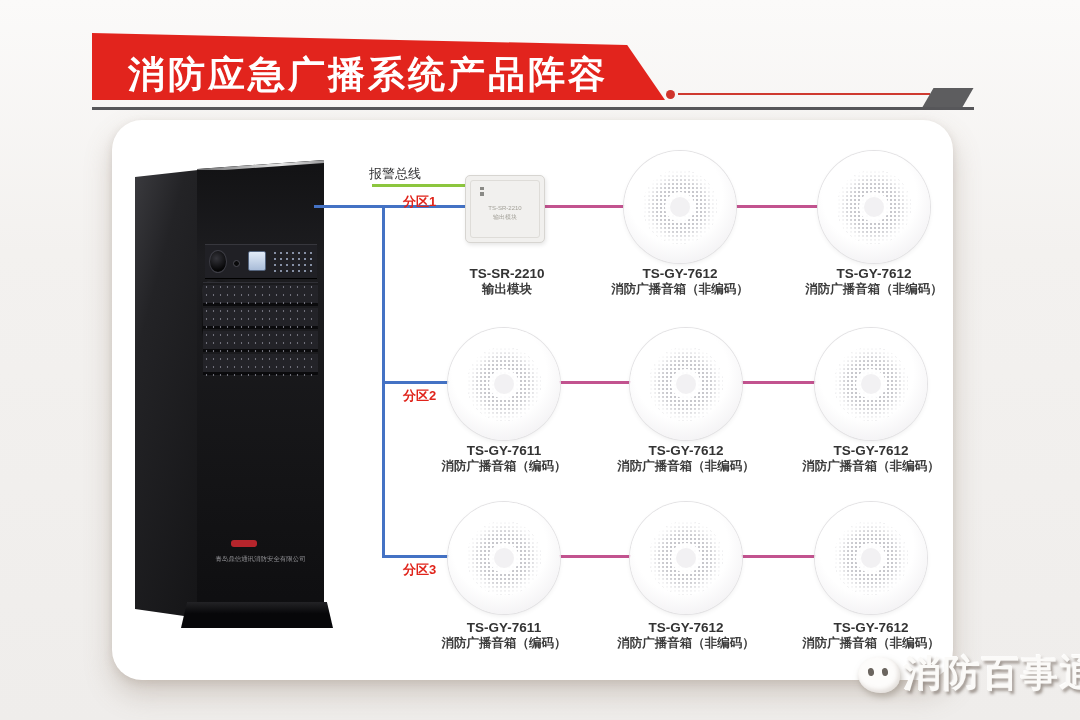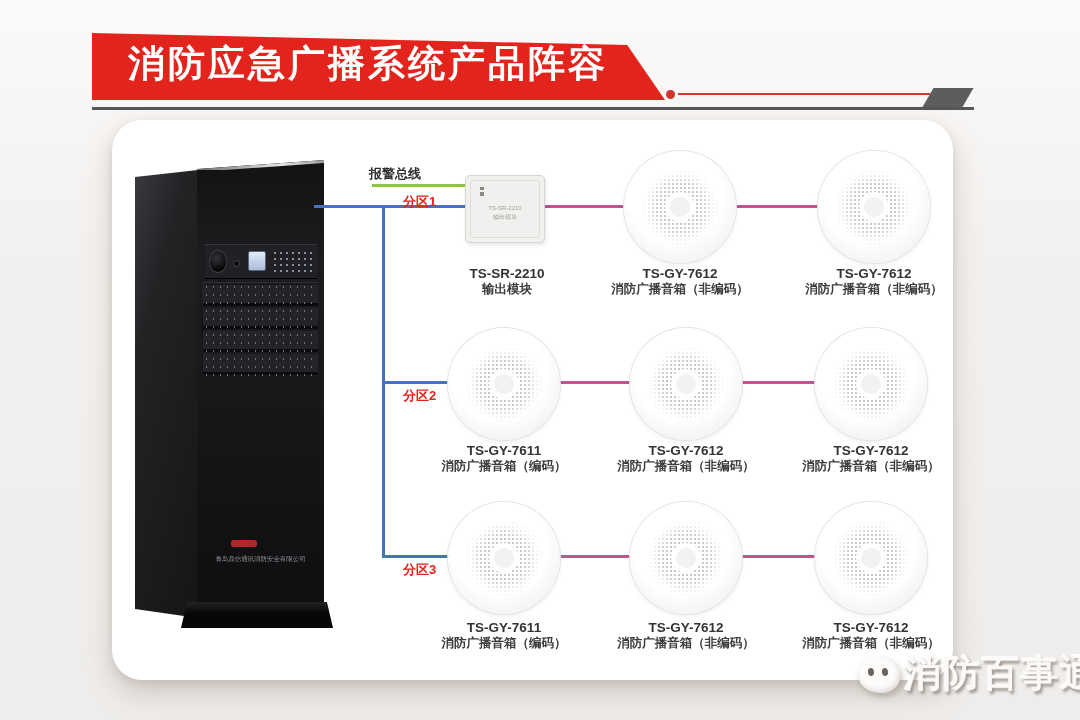--- a/index.html
+++ b/index.html
@@ -10,21 +10,21 @@
     position: relative;
     overflow: hidden;
   }
   .abs { position:absolute; }
 
   
   .banner {
     left:92px; top:33px; width:573px; height:67px;
     background:#e2241d;
     clip-path: polygon(0 0, 93.4% 18%, 100% 100%, 0 100%);
-    display:flex; align-items:flex-start;
+    display:flex; align-items:flex-end;
   }
   .banner-title {
     color:#fff; font-weight:bold; font-size:37px; letter-spacing:3px;
     padding-left:36px; padding-top:6px; white-space:nowrap;
   }
   .accent-dot { left:666px; top:90px; width:9px; height:9px; border-radius:50%; background:#d0342c; }
   .accent-line { left:678px; top:93px; width:252px; height:2px; background:#cf3a30; }
   .header-rule { left:92px; top:107px; width:882px; height:3px; background:#57575a; }
   .corner-shape { left:928px; top:88px; width:40px; height:19px; background:#5d5d5f; transform:skewX(-30deg); }
 
@@ -87,21 +87,21 @@
     background: linear-gradient(180deg,#232326,#070709 45%);
     clip-path: polygon(4% 0, 96% 0, 100% 100%, 0 100%);
   }
 
   
   .wire { position:absolute; }
   .wire.green { height:3px; background:#8cc63e; }
   .wire.blue-h { height:3px; background:#4472c4; }
   .wire.blue-v { width:3px; background:#4472c4; }
   .wire.pink { height:2.5px; background:#c2538f; }
-  .bus-label { font-size:13px; font-weight:bold; color:#2f2f31; }
+  .bus-label { font-size:13px; font-weight:normal; color:#2f2f31; }
   .zone-label { font-size:13px; font-weight:bold; color:#e0241b; }
 
   
   .module {
     left:465px; top:175px; width:80px; height:68px;
     background:#f1f0ee; border:1px solid #d7d5d1; border-radius:5px;
     box-shadow: 1px 2px 4px rgba(0,0,0,0.10);
   }
   .module::before {
     content:""; position:absolute; left:4px; top:4px; right:4px; bottom:4px;

